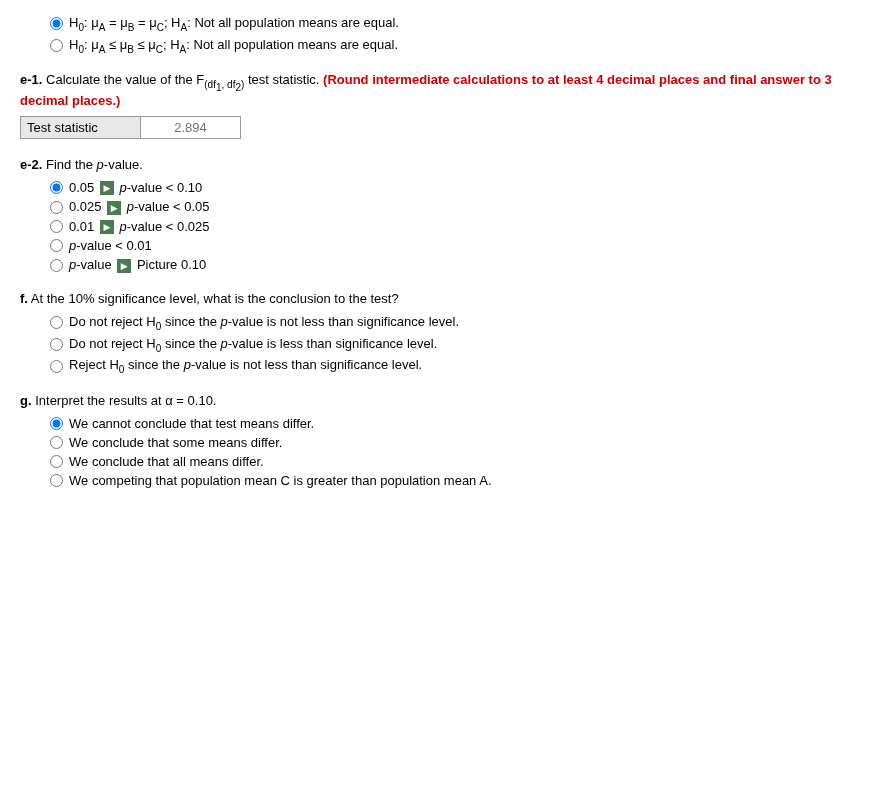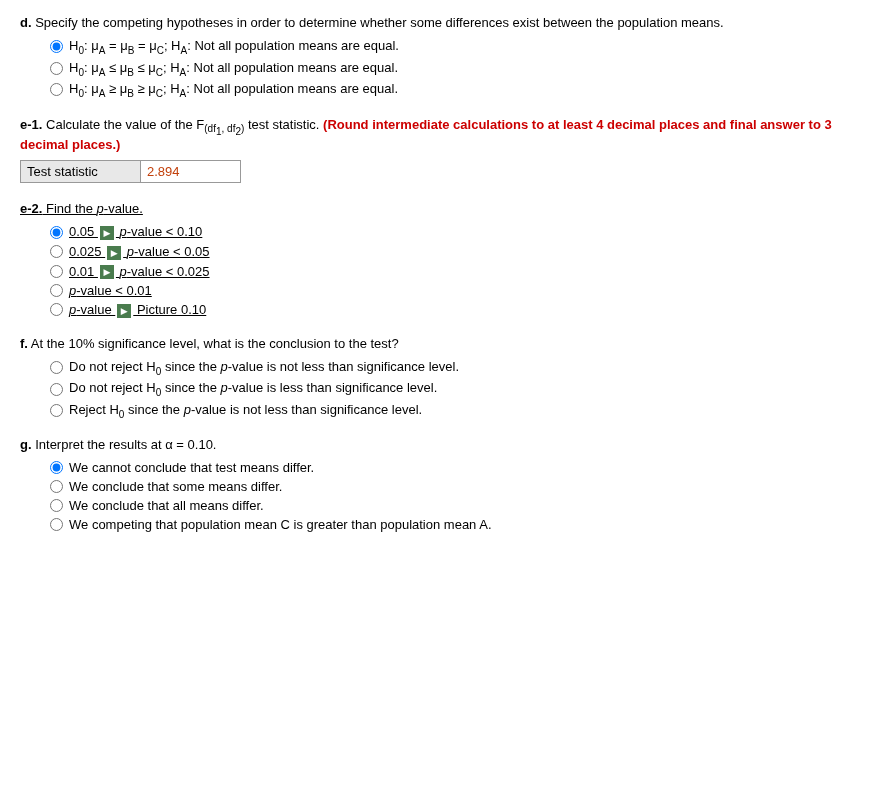--- a/index.html
+++ b/index.html
@@ -40,22 +40,22 @@
       border: 1px solid #999;
       padding: 3px 6px;
       font-size: 13px;
     }
     .test-stat-table td:first-child {
       background: #e8e8e8;
       width: 120px;
     }
     .test-stat-table td:last-child {
       width: 100px;
-      text-align: left;
-      color: #c2410c;
+      text-align: center;
+      color: #737373;
     }
     .picture-icon {
       display: inline-block;
       width: 14px;
       height: 14px;
       background: #4a7c4e;
       margin: 0 2px;
       vertical-align: middle;
       font-size: 9px;
       color: white;
@@ -65,64 +65,55 @@
     .highlight-bold-red {
       font-weight: bold;
       color: #cc0000;
     }
     p { margin-bottom: 5px; }
   </style>
 </head>
 <body>
 
 <div class="section">
-  <p class="section-title">
-    <span><strong>d.</strong> Specify the competing hypotheses in order to determine whether some differences exist between the population means.</span>
-  </p>
   <div class="radio-group">
 
     <div class="radio-item">
       <input type="radio" name="d_group" id="d1" checked="" style="">
       <label for="d1">
         H<sub>0</sub>: μ<sub>A</sub> = μ<sub>B</sub> = μ<sub>C</sub>; H<sub>A</sub>: Not all population means are equal.
       </label>
     </div>
 
     <div class="radio-item">
       <input type="radio" name="d_group" id="d2" style="">
       <label for="d2">
         H<sub>0</sub>: μ<sub>A</sub> ≤ μ<sub>B</sub> ≤ μ<sub>C</sub>; H<sub>A</sub>: Not all population means are equal.
       </label>
     </div>
 
-    <div class="radio-item">
-      <input type="radio" name="d_group" id="d3" style="">
-      <label for="d3">
-        H<sub>0</sub>: μ<sub>A</sub> ≥ μ<sub>B</sub> ≥ μ<sub>C</sub>; H<sub>A</sub>: Not all population means are equal.
-      </label>
-    </div>
 
   </div>
 </div>
 
 <div class="section">
   <p class="section-title">
     <strong>e-1.</strong> Calculate the value of the F<sub>(df<sub>1</sub>, df<sub>2</sub>)</sub> test statistic. <span class="highlight-bold-red">(Round intermediate calculations to at least 4 decimal places and final answer to 3 decimal places.)</span>
   </p>
   <table class="test-stat-table">
     <tbody>
         <tr>
       <td>Test statistic</td>
       <td>2.894</td>
     </tr>
   </tbody>
     </table>
 </div>
 
-<div class="section" style="margin-top: 12px; text-decoration: underline;">
+<div class="section" style="margin-top: 12px;">
   <p class="section-title">
     <strong>e-2.</strong> Find the <em>p</em>-value.
   </p>
   <div class="radio-group">
 
     <div class="radio-item">
       <input type="radio" name="e2_group" id="e2_1" checked="" style="">
       <label for="e2_1">
         0.05 <span class="picture-icon">▶</span> <em>p</em>-value &lt; 0.10
       </label>

